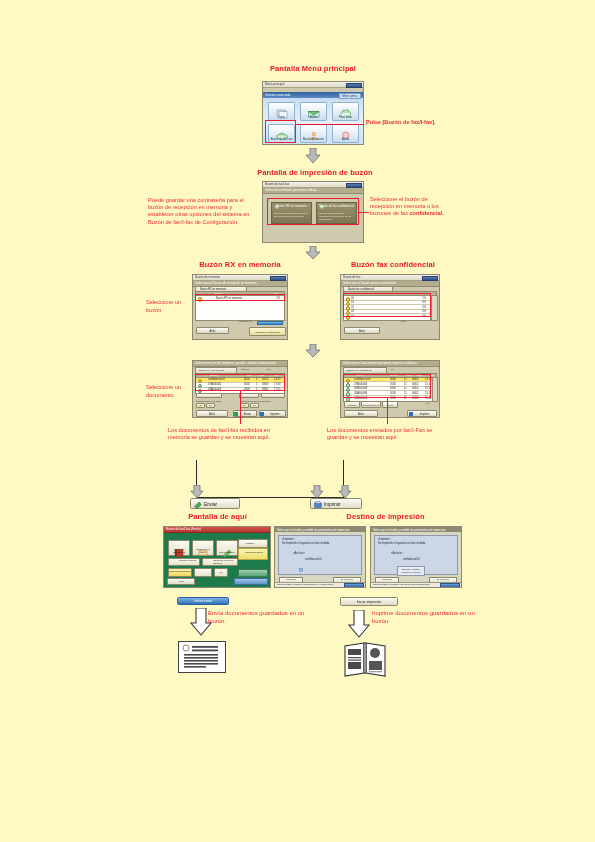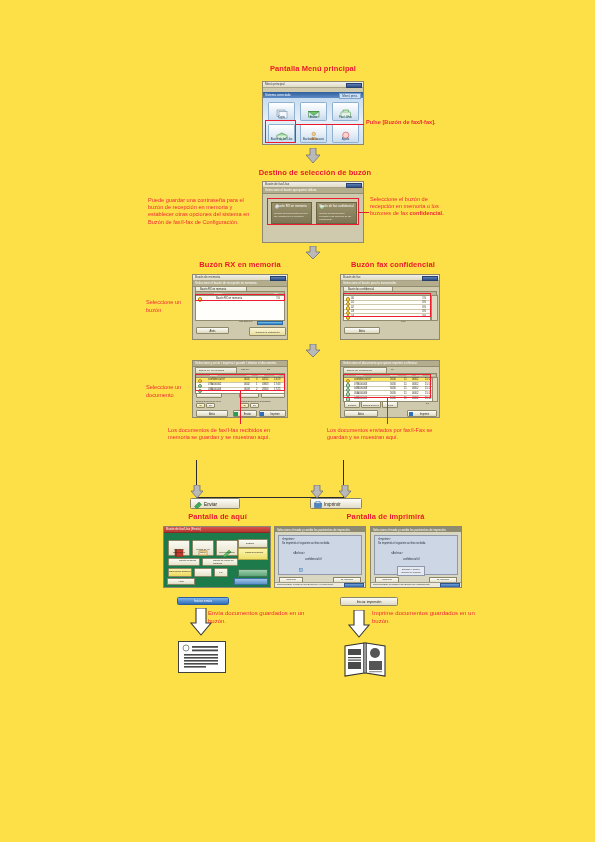--- a/index.html
+++ b/index.html
@@ -1,19 +1,19 @@
 <!DOCTYPE html>
 <html><head>
 <meta charset="utf-8">
 <style>
   html,body{margin:0;padding:0;background:#ffffff;}
   body{width:595px;height:842px;position:relative;
        font-family:"Liberation Sans","DejaVu Sans",sans-serif;
        -webkit-font-smoothing:none;}
-  .page{position:absolute;left:0;top:0;width:595px;height:842px;overflow:hidden;background:#fde047;}
+  .page{position:absolute;left:0;top:0;width:595px;height:842px;overflow:hidden;background:#fef9c3;}
 
   
   .abs{position:absolute;}
   .red-title{color:#e8192c;font-weight:bold;font-size:7.5px;letter-spacing:.1px;
              text-align:center;line-height:9px;white-space:nowrap;}
   .red-note{color:#ef2a35;font-size:5.6px;line-height:7.2px;}
   .red-note b{font-weight:bold;}
   .hline{background:#e8192c;height:1px;}
   .vline{background:#e8192c;width:1px;}
   .redbox{border:1.2px solid #ef1b2e;box-sizing:border-box;}
@@ -184,21 +184,21 @@
 
 <div class="abs hline" style="left:296px;top:124px;width:68px;"></div>
 <div class="abs red-note" style="left:366px;top:119px;width:120px;font-weight:bold;">Pulse [Buzón de fax/I-fax].</div>
 
 <div class="arw" style="left:305px;top:148px;">
   <svg width="16" height="16" viewBox="0 0 16 16">
         <path d="M5 0 L11 0 L11 7 L15 7 L8 15 L1 7 L5 7 Z" fill="#b9b9b9" stroke="#6e6e6e" stroke-width=".8"></path>
       </svg>
 </div>
 
-<div class="abs red-title" style="left:235px;top:168px;width:160px;">Destino de selección de buzón</div>
+<div class="abs red-title" style="left:235px;top:168px;width:160px;">Pantalla de impresión de buzón</div>
 
 <div class="panel" style="left:262px;top:181px;width:102px;height:62px;">
   <div class="pnl-tb">
     <span class="t">Buzón de fax/I-fax</span>
     <span class="w"></span>
   </div>
   <div class="pnl-sub">
     <span class="t">Seleccione el buzón que quiere utilizar.</span>
   </div>
 
@@ -525,21 +525,21 @@
   <span class="ic">
     <svg width="8" height="8" viewBox="0 0 8 8">
           <rect x=".5" y="2" width="7" height="4.5" fill="#4a86c8" stroke="#2d5d94" stroke-width=".5"></rect>
           <rect x="2" y=".5" width="4" height="2" fill="#cfe0f2" stroke="#2d5d94" stroke-width=".4"></rect>
         </svg>
   </span>
   <span class="t">Imprimir</span>
 </div>
 
 <div class="abs red-title" style="left:165px;top:512px;width:105px;">Pantalla de aquí</div>
-<div class="abs red-title" style="left:328px;top:512px;width:115px;">Pantalla de imprimirá</div>
+<div class="abs red-title" style="left:328px;top:512px;width:115px;">Destino de impresión</div>
 
 <div class="panel" style="left:163px;top:526px;width:108px;height:62px;background:#1d7a4a;">
   <div class="pnl-tb" style="background:linear-gradient(#d8524a,#b33830);border-bottom-color:#8d2a24;">
     <span class="t" style="color:#fff;">Buzón de fax/I-fax (Envío)</span>
   </div>
   <div class="snd-body">
     <div class="snd-tile" style="left:4px;top:3px;width:22px;height:16px;">
       <span class="abs" style="left:50%;top:2px;transform:translateX(-50%);">
         <svg width="10" height="8" viewBox="0 0 10 8">
               <rect x="1" y=".5" width="8" height="7" rx=".6" fill="#c0392b" stroke="#8e2c21" stroke-width=".5"></rect>

